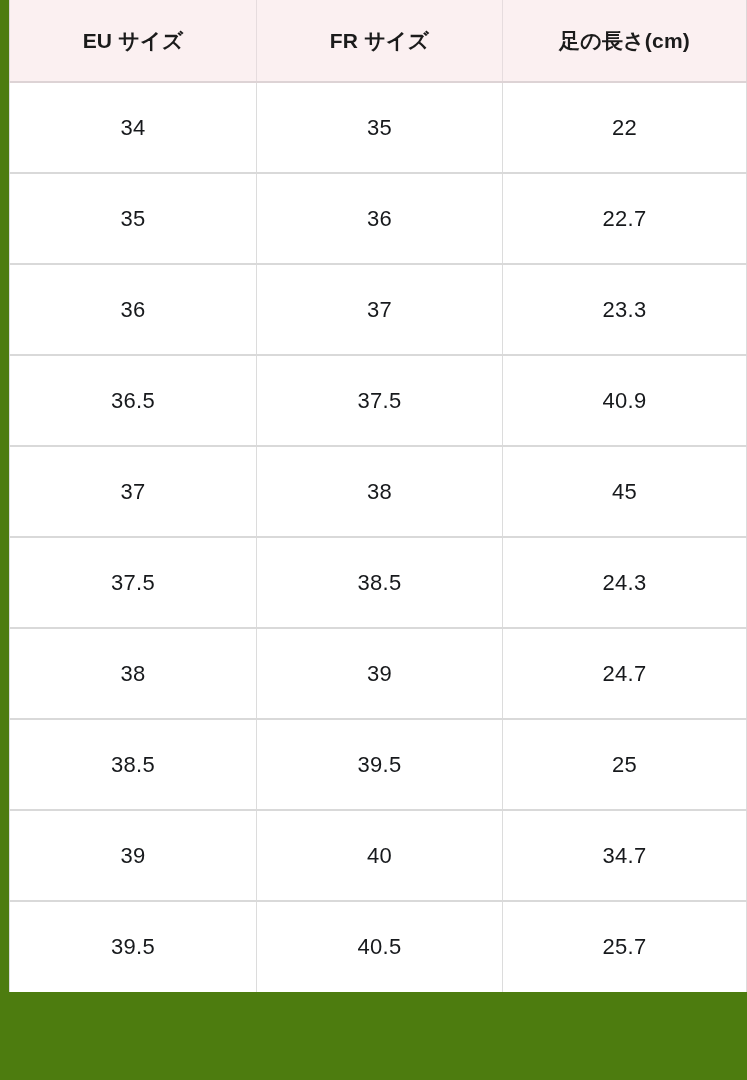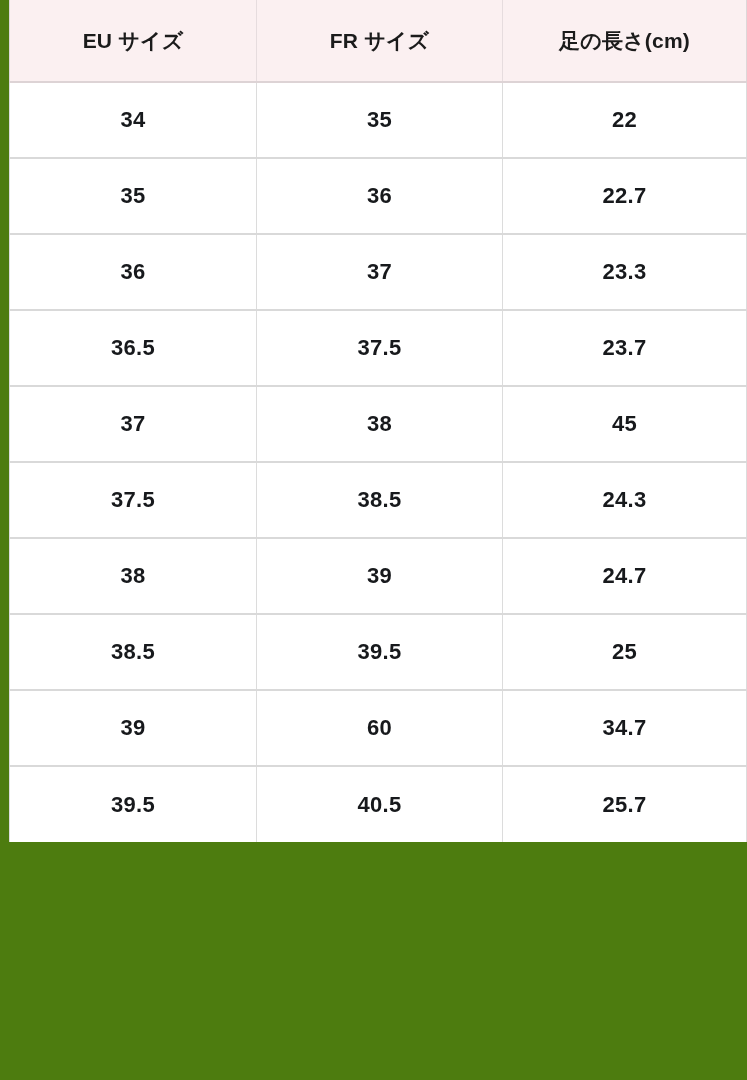--- a/index.html
+++ b/index.html
@@ -54,27 +54,27 @@
     background: #fbf0f1;
   }
   thead th:first-child {
     border-left: 1px solid #ddd7d8;
   }
   thead th:last-child {
     border-right: 1px solid #ddd7d8;
   }
 
   tbody td {
-    height: 76px;
+    height: 91px;
     box-sizing: border-box;
     padding: 0 4px;
     text-align: center;
     vertical-align: middle;
     font-size: 22px;
-    font-weight: 700;
+    font-weight: 400;
     color: #17191c;
     background: #ffffff;
     border-right: 1px solid #dcdcdc;
     border-bottom: 2px solid #d9d9d9;
     letter-spacing: 0.3px;
   }
   tbody td:first-child {
     border-left: 1px solid #dcdcdc;
   }
   tbody td:last-child {
@@ -113,21 +113,21 @@
         <td>22.7</td>
       </tr>
       <tr>
         <td>36</td>
         <td>37</td>
         <td>23.3</td>
       </tr>
       <tr>
         <td>36.5</td>
         <td>37.5</td>
-        <td>23.7</td>
+        <td>40.9</td>
       </tr>
       <tr>
         <td>37</td>
         <td>38</td>
         <td>45</td>
       </tr>
       <tr>
         <td>37.5</td>
         <td>38.5</td>
         <td>24.3</td>
@@ -137,21 +137,21 @@
         <td>39</td>
         <td>24.7</td>
       </tr>
       <tr>
         <td>38.5</td>
         <td>39.5</td>
         <td>25</td>
       </tr>
       <tr>
         <td>39</td>
-        <td>60</td>
+        <td>40</td>
         <td>34.7</td>
       </tr>
       <tr>
         <td>39.5</td>
         <td>40.5</td>
         <td>25.7</td>
       </tr>
     </tbody>
   </table>
 </div>

